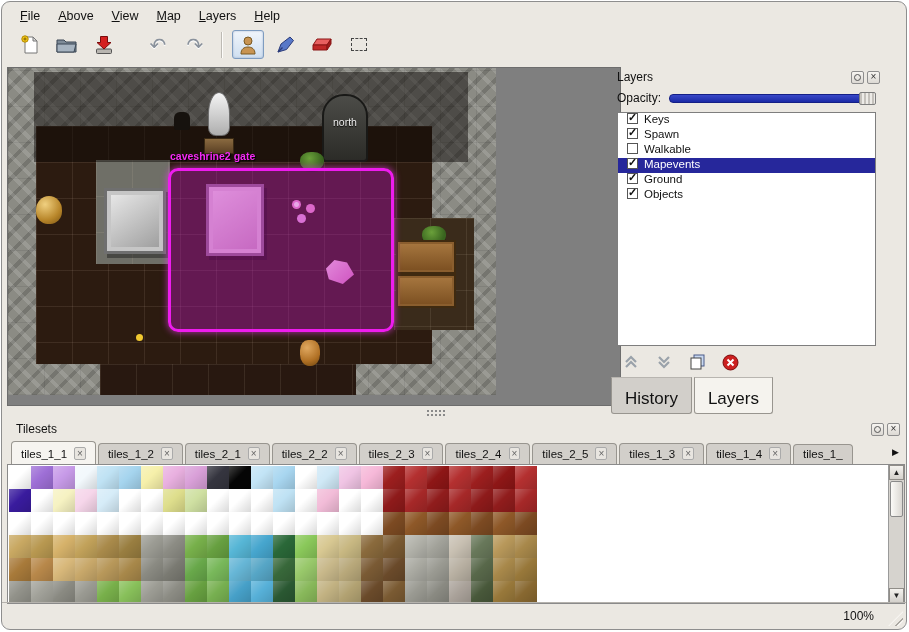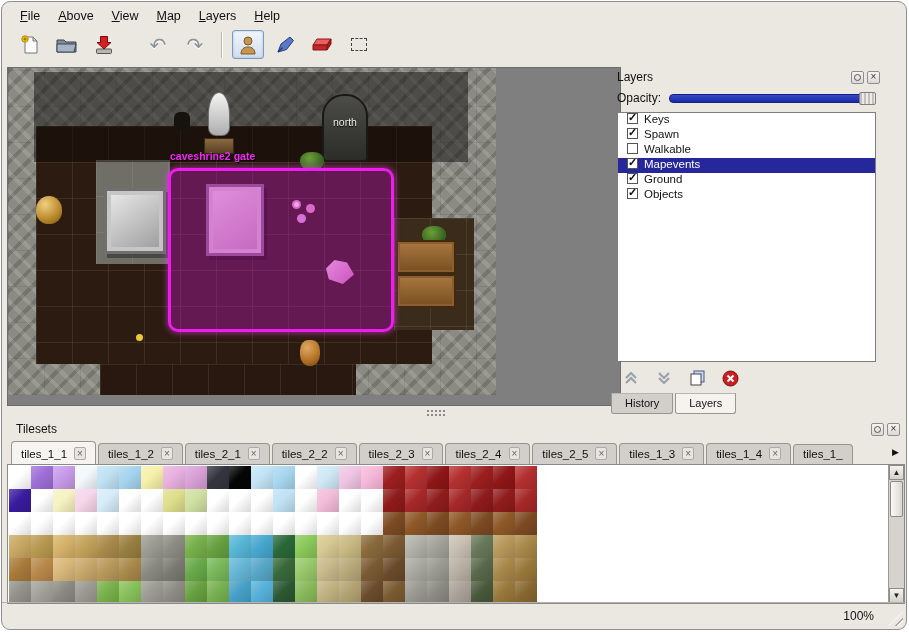--- a/index.html
+++ b/index.html
@@ -76,21 +76,21 @@
   .slider-track { position:absolute; left:0; right:2px; top:2px; height:9px; border-radius:4px; background:linear-gradient(#3848c8,#1b2aa6); border:1px solid #141f86; }
   .slider-handle { position:absolute; right:0; top:0; width:17px; height:13px; border:1px solid #7e7e7e; border-radius:2px; background:repeating-linear-gradient(90deg,#c4c1bc 0 2px,#edebe7 2px 4px); }
   .layer-list { flex:1; margin:2px 9px 0; background:#fff; border:1px solid #7e7e7e; overflow:hidden; }
   .layer-row { display:flex; height:15px; padding-left:9px; font-size:11.5px; }
   .layer-row.selected { background:#26279b; color:#fff; }
   .checkbox { width:11px; height:11px; background:#fff; border:1px solid #555; margin-right:6px; position:relative; flex:none; }
   .checkbox.checked::after { content:"✓"; position:absolute; left:0px; top:-3px; font-size:11px; font-weight:bold; color:#111; }
   .layer-actions { display:flex; align-items:center; gap:15px; padding:8px 4px 6px 14px; }
   .act-btn { width:18px; height:16px; display:flex; align-items:center; justify-content:center; }
   .dock-tabs { display:flex; padding-left:3px; margin-top:1px; }
-  .dock-tab { padding:3px 13px 4px; font-size:11px; background:#d2cfca; border:1px solid #98958f; border-top-color:#b8b5b0; margin-right:2px; border-radius:0 0 3px 3px; }
+  .dock-tab { padding:11px 13px 4px; font-size:17px; background:#d2cfca; border:1px solid #98958f; border-top-color:#b8b5b0; margin-right:2px; border-radius:0 0 3px 3px; }
   .dock-tab.active { background:#f5f3ee; }
 
   
   .tilesets-dock { position:absolute; left:5px; top:417px; width:898px; height:185px; display:flex; flex-direction:column; }
   .ts-tabs { display:flex; align-items:flex-end; padding:2px 18px 0 4px; height:25px; position:relative; }
   .ts-tab { display:inline-flex; align-items:center; gap:7px; padding:3px 9px 4px; font-size:11.5px; background:#d2cfca; border:1px solid #98958f; border-bottom:none; border-radius:4px 4px 0 0; margin-right:2px; white-space:nowrap; overflow:hidden; }
   .ts-tab.active { background:#f6f4f0; padding-top:5px; }
   .ts-close { font-size:10px; color:#666; border:1px solid #aaa; border-radius:2px; padding:0 2px; line-height:11px; background:#e8e5e0; }
   .tab-scroll { position:absolute; right:2px; bottom:3px; width:15px; height:18px; display:flex; align-items:center; justify-content:center; font-size:9px; color:#111; }
   .ts-content { flex:1; background:#fff; border:1px solid #8a8a8a; position:relative; overflow:hidden; }

